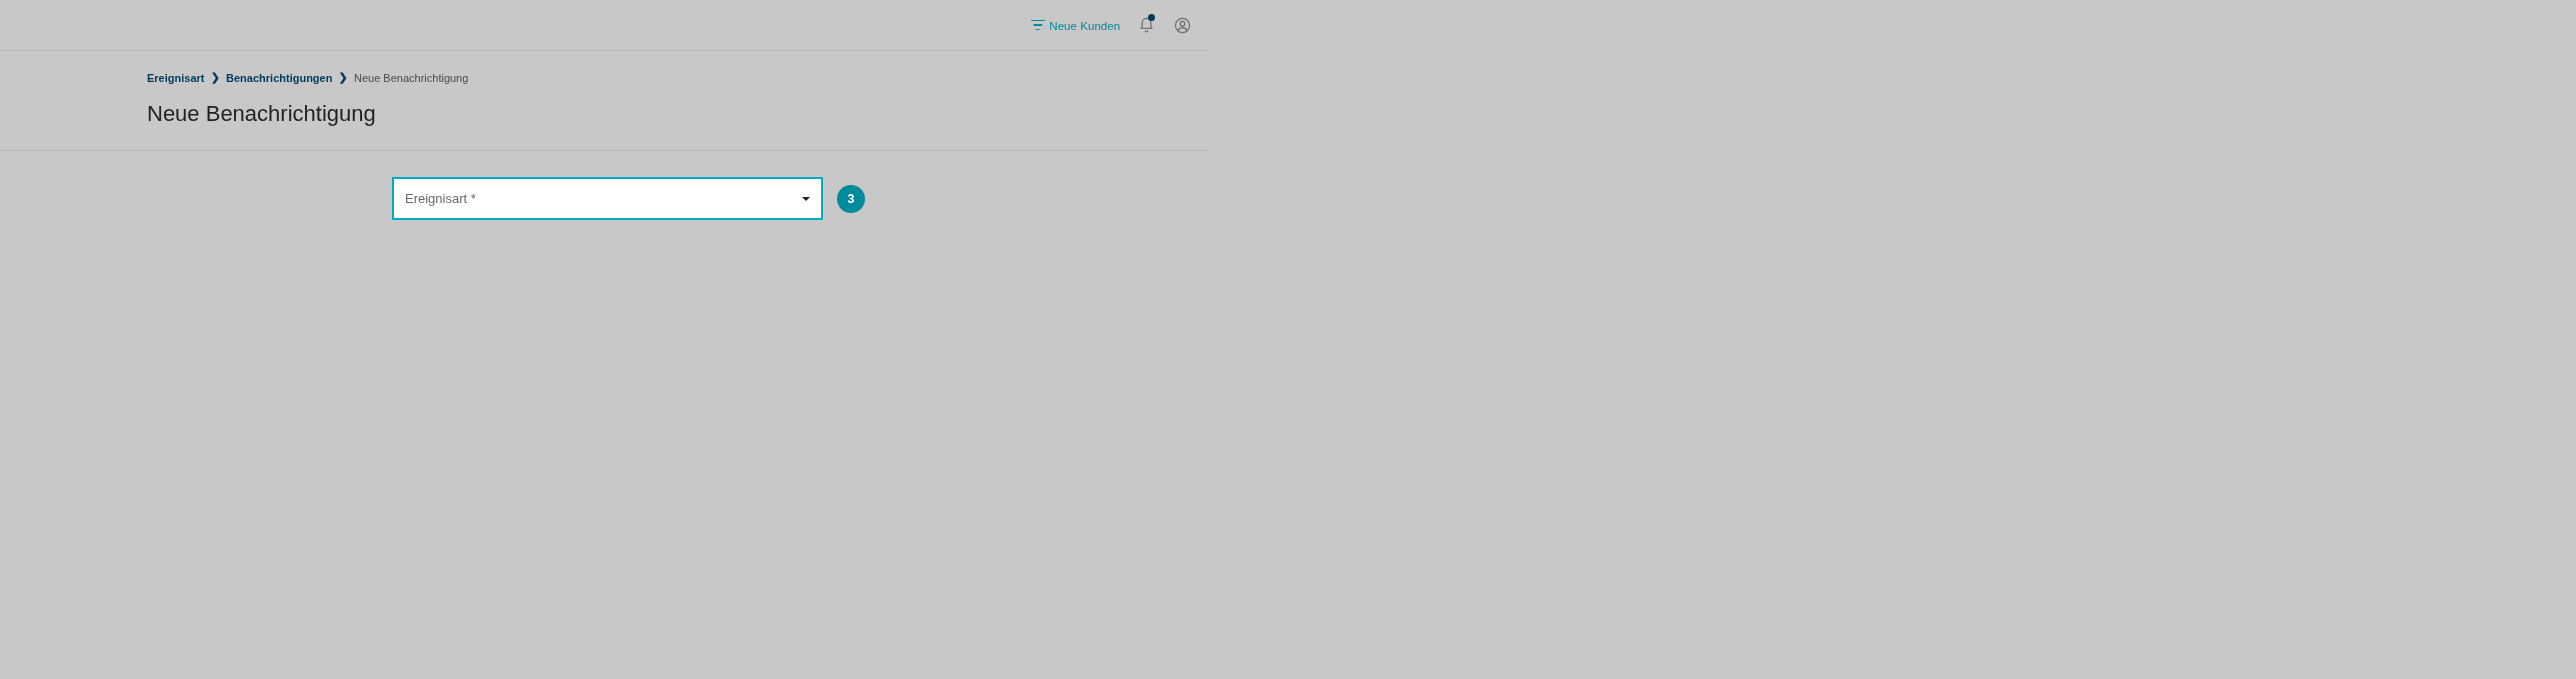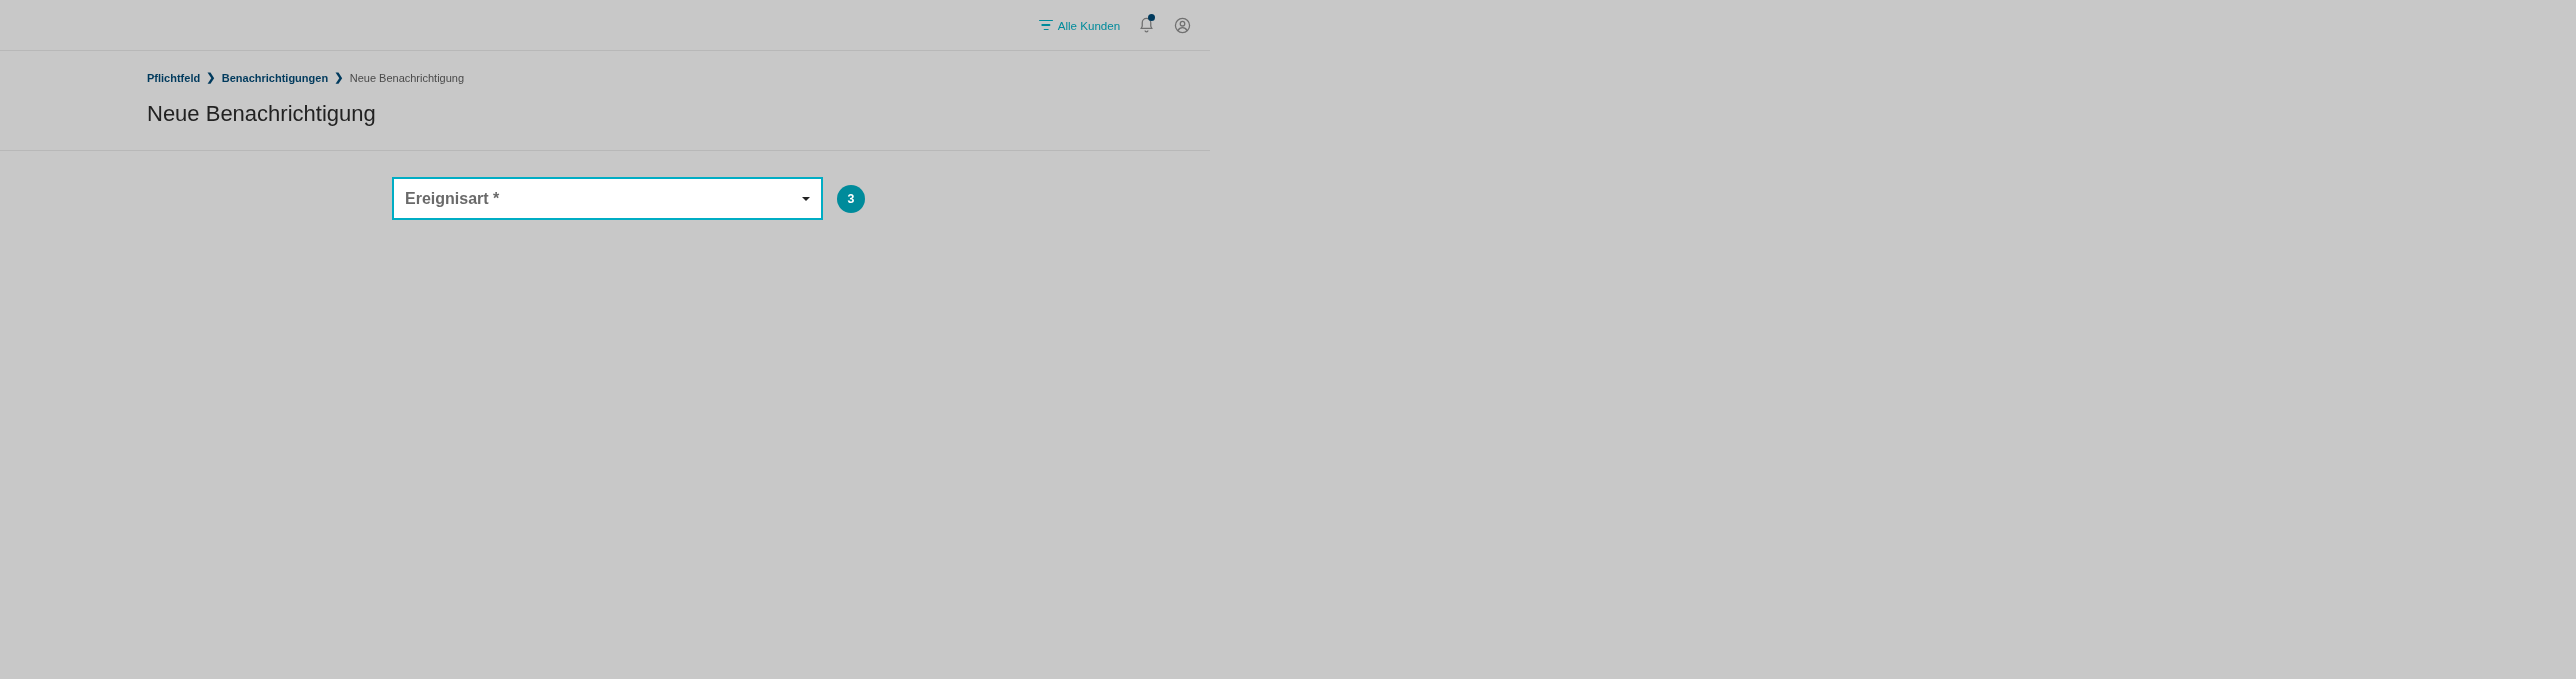--- a/index.html
+++ b/index.html
@@ -114,22 +114,21 @@
       background: #fff;
       border: 2.3px solid #00adc4;
       display: flex;
       align-items: center;
       justify-content: space-between;
       padding: 0 11px 0 11px;
       cursor: pointer;
     }
     .select-label {
       color: #6a6a6a;
-      font-size: 16px;
-      font-weight: bold;
+      font-size: 13px;
     }
     .caret-down {
       width: 0;
       height: 0;
       border-left: 4.7px solid transparent;
       border-right: 4.7px solid transparent;
       border-top: 4.7px solid #222;
     }
     .badge {
       width: 28px;
@@ -151,42 +150,42 @@
   </style>
 </head>
 <body>
 
 <div class="viewport">
   <div class="topbar">
     <div class="filter-chip">
       <span class="filter-icon">
           <span></span>
         </span>
-      <span>Alle Kunden</span>
+      <span>Neue Kunden</span>
     </div>
     <div class="icon-btn">
       <svg viewBox="0 0 24 24">
         <path d="M6 8a6 6 0 0 1 12 0v5l1.5 3h-15L6 13V8z"></path>
         <path d="M10 19a2 2 0 0 0 4 0"></path>
       </svg>
       <span class="bell-dot"></span>
     </div>
     <div class="icon-btn">
       <svg viewBox="0 0 24 24">
         <circle cx="12" cy="12" r="10"></circle>
         <circle cx="12" cy="9.5" r="3.2"></circle>
         <path d="M5.5 19.2c1.4-2.7 4-4.2 6.5-4.2s5.1 1.5 6.5 4.2"></path>
       </svg>
     </div>
   </div>
 
   <div class="header-section">
     <div class="header-inner">
       <nav class="breadcrumb">
-        <span class="link">Pflichtfeld</span>
+        <span class="link">Ereignisart</span>
         <span class="sep">❯</span>
         <span class="link">Benachrichtigungen</span>
         <span class="sep">❯</span>
         <span class="current">Neue Benachrichtigung</span>
       </nav>
       <h1 class="page-title">Neue Benachrichtigung</h1>
     </div>
   </div>
 
   <div class="form-area">

